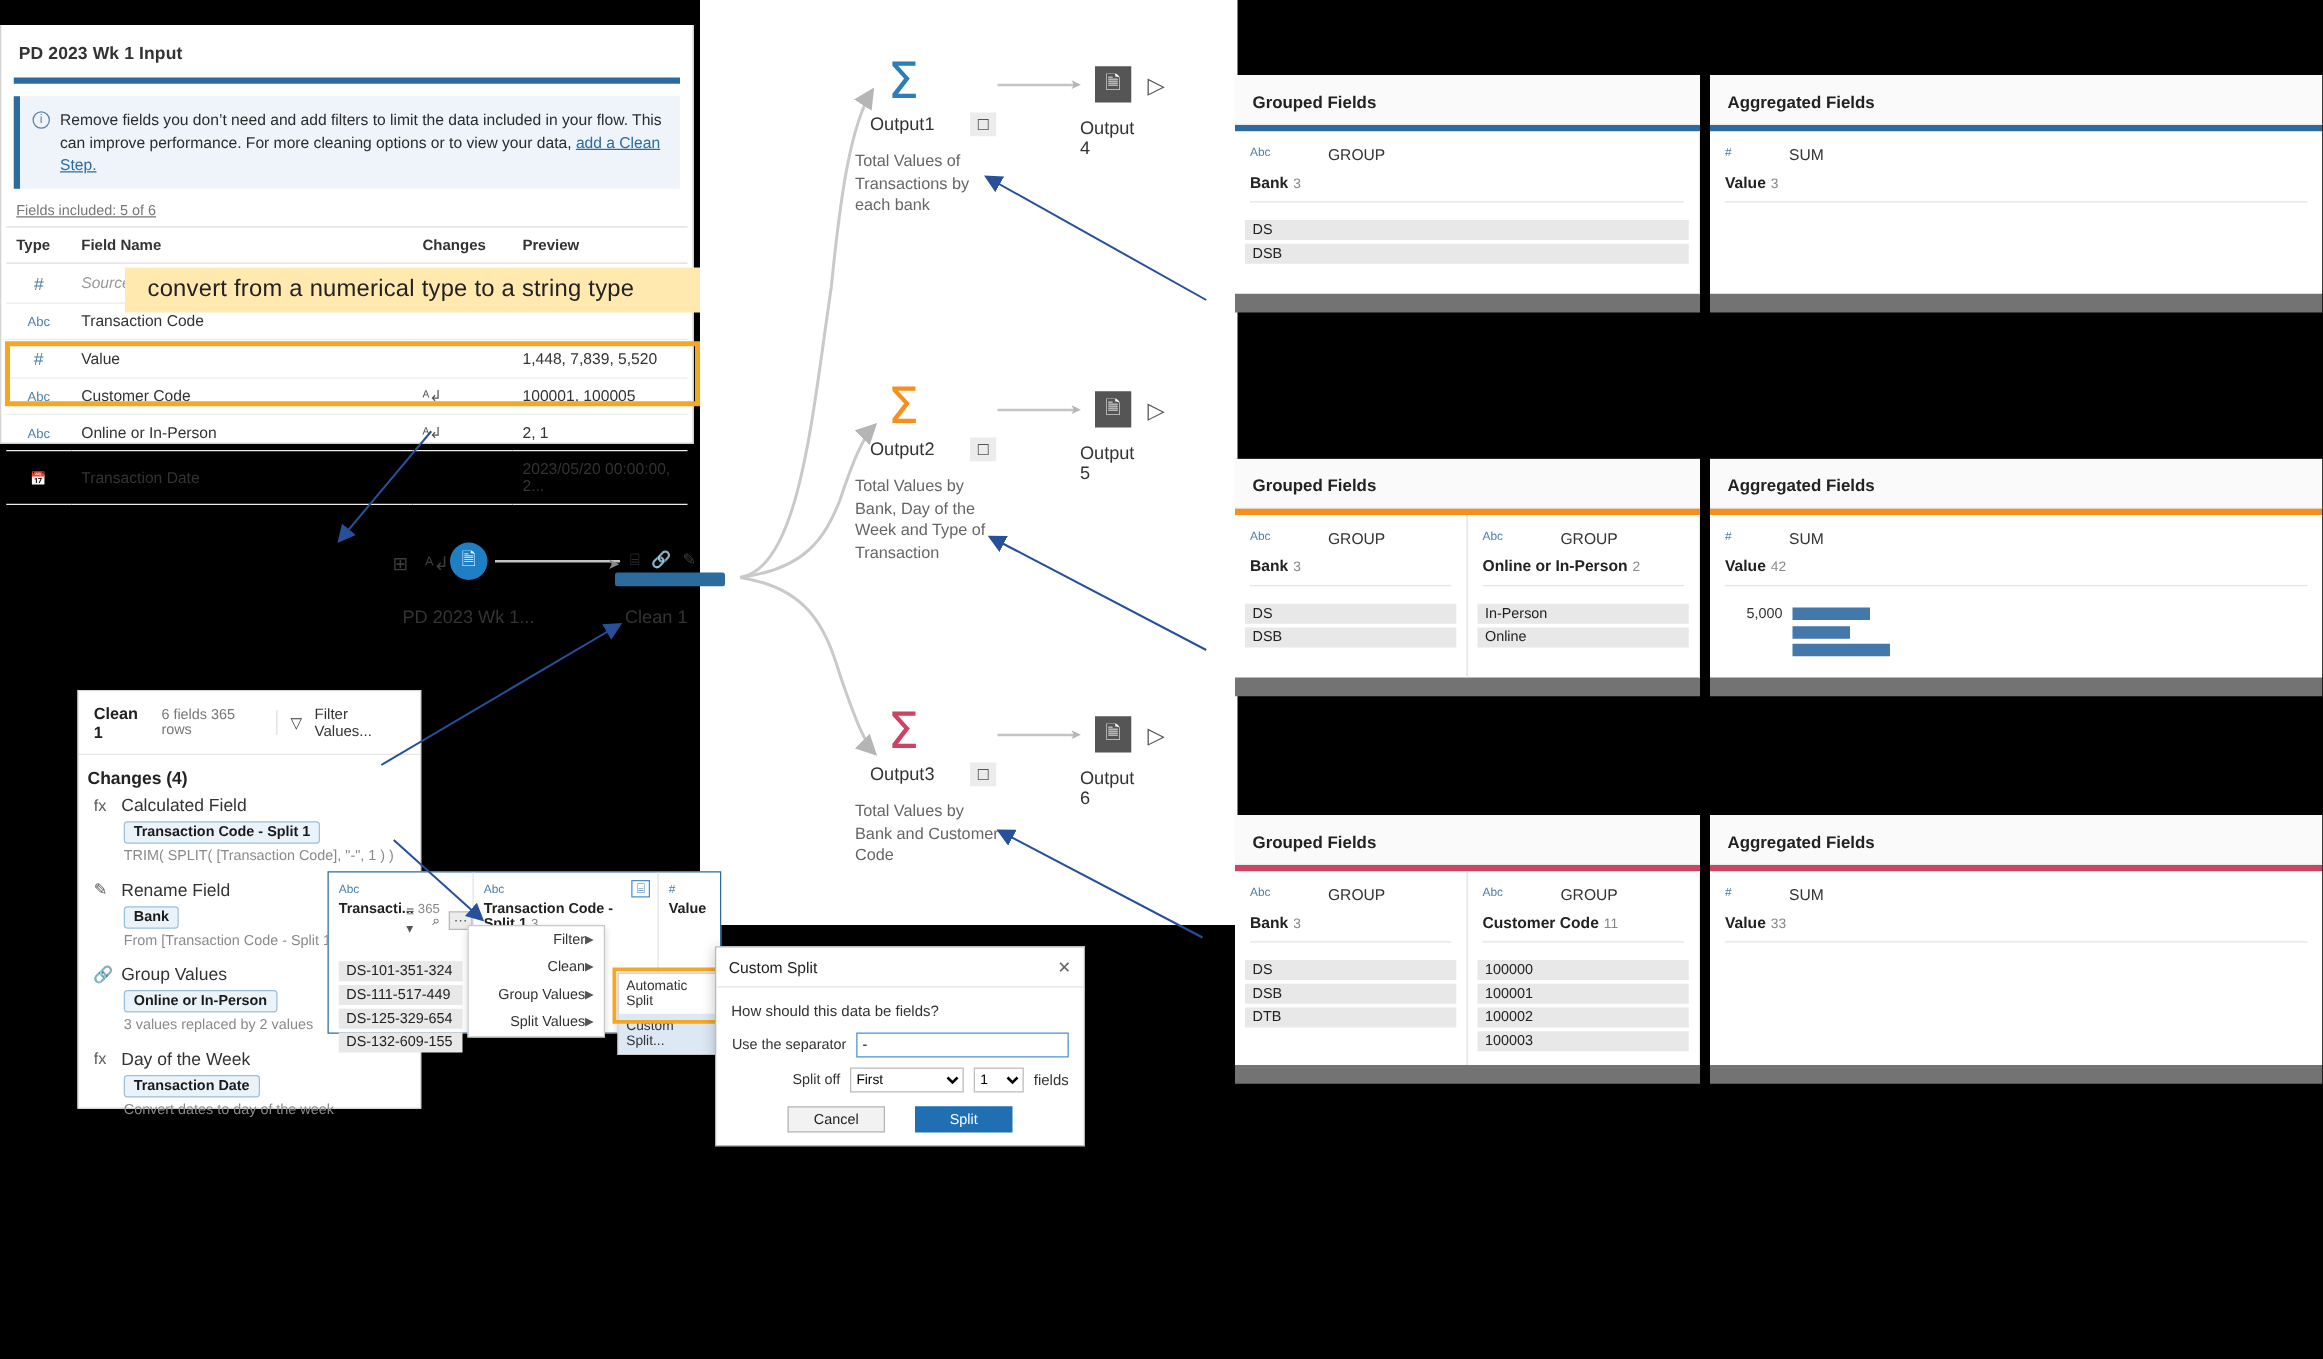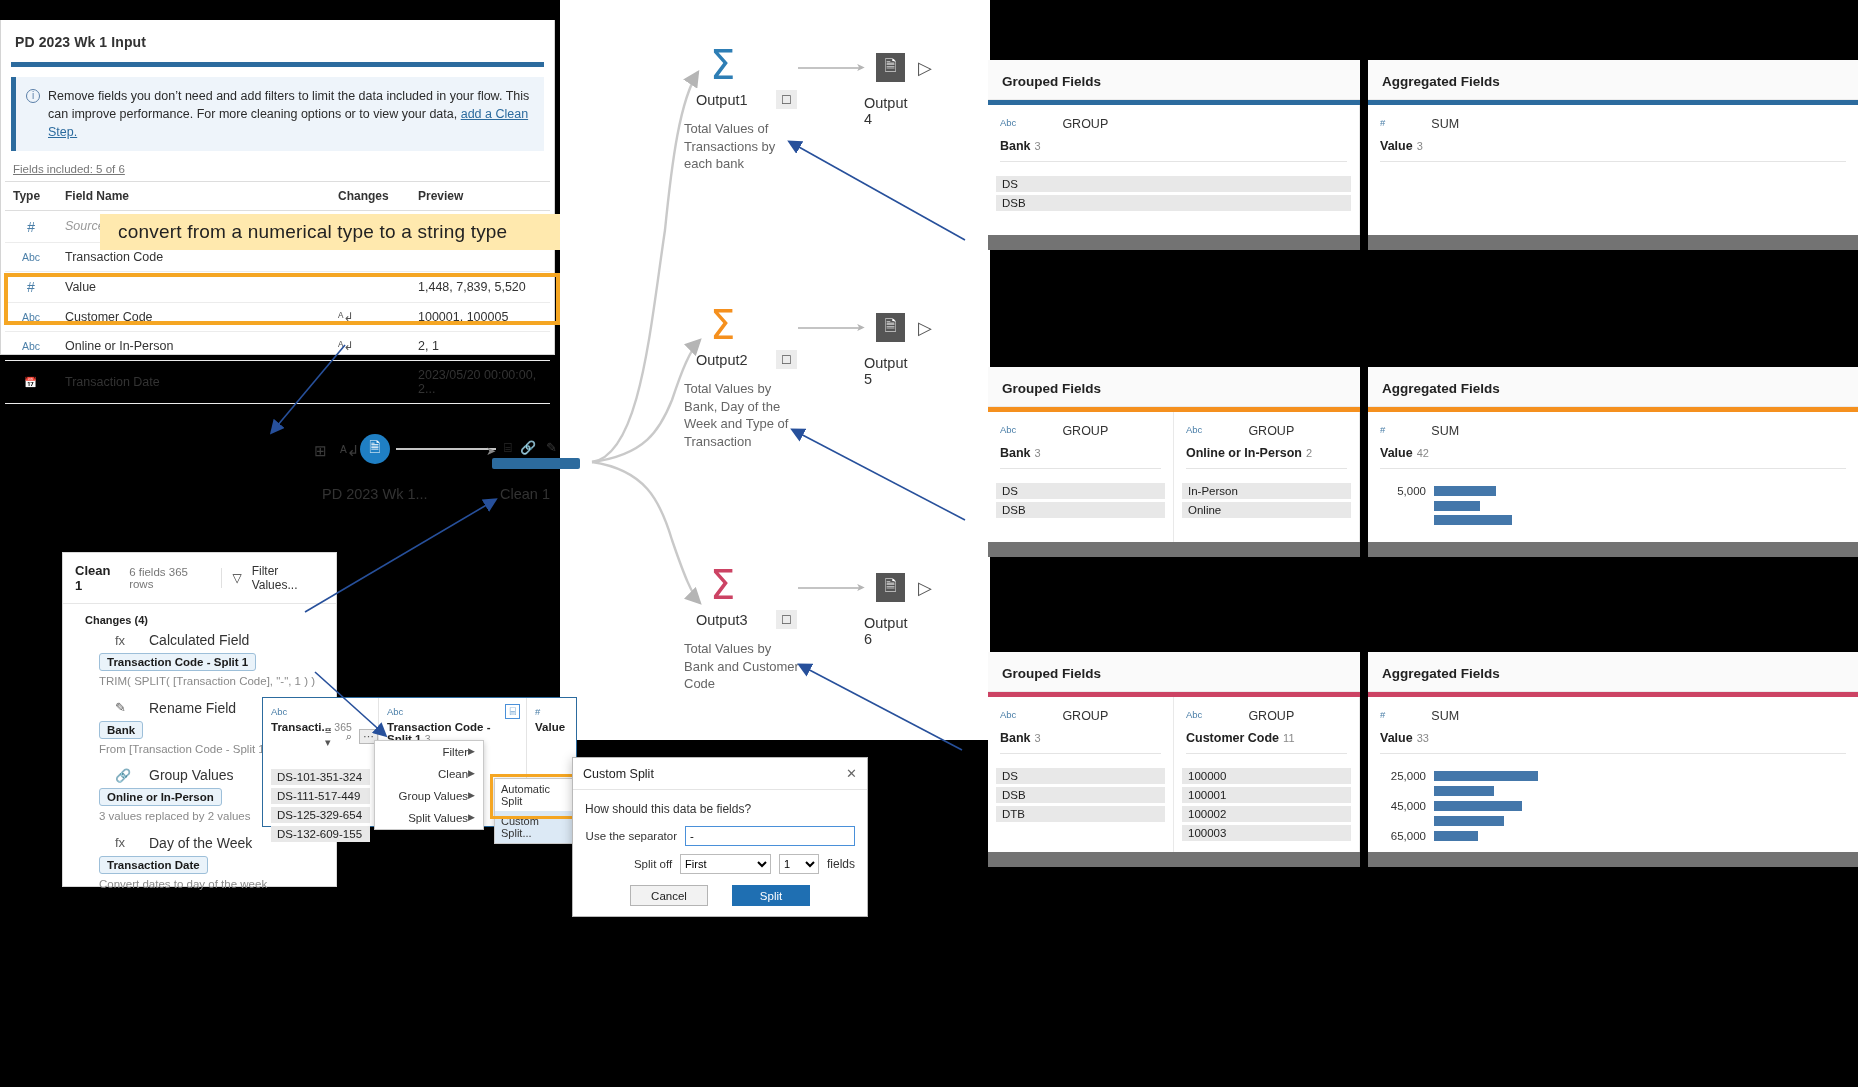--- a/index.html
+++ b/index.html
@@ -96,23 +96,23 @@
     background:#fff; border:1px solid #d8d8d8; font-size:12.5px;
   }
   #changes-card .ch-head {
     display:flex; align-items:center; gap:10px;
     padding:10px 12px; border-bottom:1px solid #e6e6e6; font-size:12px;
   }
   .ch-head .nm { font-weight:bold; font-size:13px; color:#222; }
   .ch-head .meta { color:#777; font-size:11.5px; }
   .ch-head .vbar { width:1px; height:20px; background:#e0e0e0; }
   .ch-head .fv { color:#333; font-size:12px; }
-  .changes-title { padding:10px 12px 4px 22px; font-weight:bold; font-size:11px; color:#222; }
+  .changes-title { padding:10px 12px 4px 7px; font-weight:bold; font-size:14px; color:#222; }
   .chg { padding:2px 12px 8px 12px; position:relative; }
-  .chg .row1 { display:flex; gap:20px; align-items:center;margin-left:40px; }
+  .chg .row1 { display:flex; gap:8px; align-items:center; }
   .chg .glyph { color:#5a5a5a; font-size:13px; width:14px; }
   .chg .ttl { font-size:14px; color:#333; }
   .pill {
     display:inline-block; border:1px solid #9dbfd9; background:#eaf3fa;
     border-radius:3px; padding:2px 7px; font-size:11.5px; color:#1a1a1a; margin:5px 0 3px 24px;
     font-weight:bold;
   }
   .chg .sub { margin-left:24px; color:#8a8a8a; font-size:11.5px; line-height:1.35; }
 
   
@@ -557,42 +557,20 @@
         <div class="accent" style="background:#cc4364;"></div>
         <div style="position:relative;height:155px;">
           <div class="fcol" style="position:absolute;left:0px;top:0;width:490px;border-right:none;">
             <div class="top">
               <span class="tiny">#</span>
               <span class="agg">SUM</span>
             </div>
             <div class="nm">Value<span class="c">33</span></div>
             <div class="hr"></div>
             <div class="vlist"></div>
-            <div style="margin-top:6px;">
-              <div class="barrow">
-                <span class="bl">25,000</span>
-                <span class="bar" style="width:104px;"></span>
-              </div>
-              <div class="barrow">
-                <span class="bl"></span>
-                <span class="bar" style="width:60px;"></span>
-              </div>
-              <div class="barrow">
-                <span class="bl">45,000</span>
-                <span class="bar" style="width:88px;"></span>
-              </div>
-              <div class="barrow">
-                <span class="bl"></span>
-                <span class="bar" style="width:70px;"></span>
-              </div>
-              <div class="barrow">
-                <span class="bl">65,000</span>
-                <span class="bar" style="width:44px;"></span>
-              </div>
-            </div>
           </div>
         </div>
       </div>
     </div>
   </div>
 
 <svg class="arrow-svg">
   <defs>
     <marker id="bluearrow" markerWidth="9" markerHeight="9" refX="7" refY="4.5" orient="auto">
       <path d="M0,0 L9,4.5 L0,9 z" fill="#27509b"></path>

